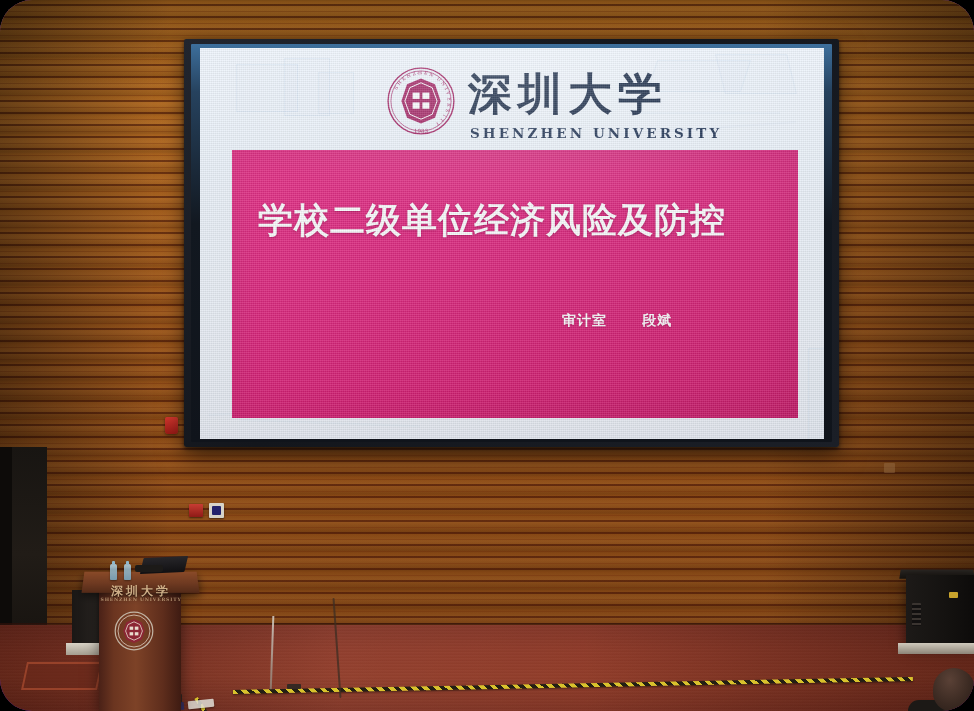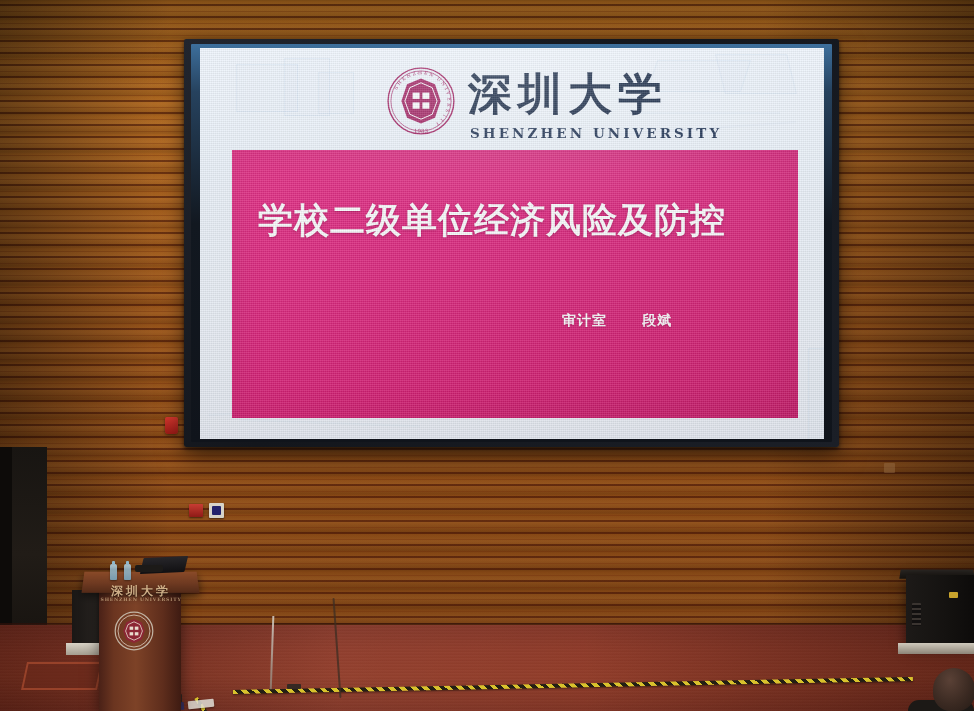--- a/index.html
+++ b/index.html
@@ -10,20 +10,21 @@
   body {
     font-family: "Liberation Sans", sans-serif;
   }
 
   #scene {
     position: relative;
     width: 974px;
     height: 711px;
     overflow: hidden;
     background: #6d28d9;
+    border-radius: 32px;
   }
 
   
   .wall {
     position: absolute;
     left: 0; top: 0;
     width: 974px;
     height: 625px;
     background:
       repeating-linear-gradient(

